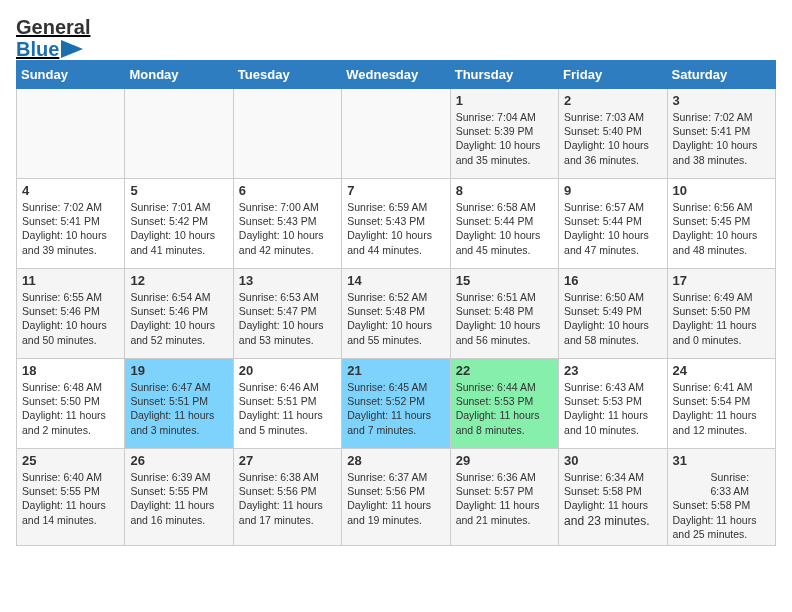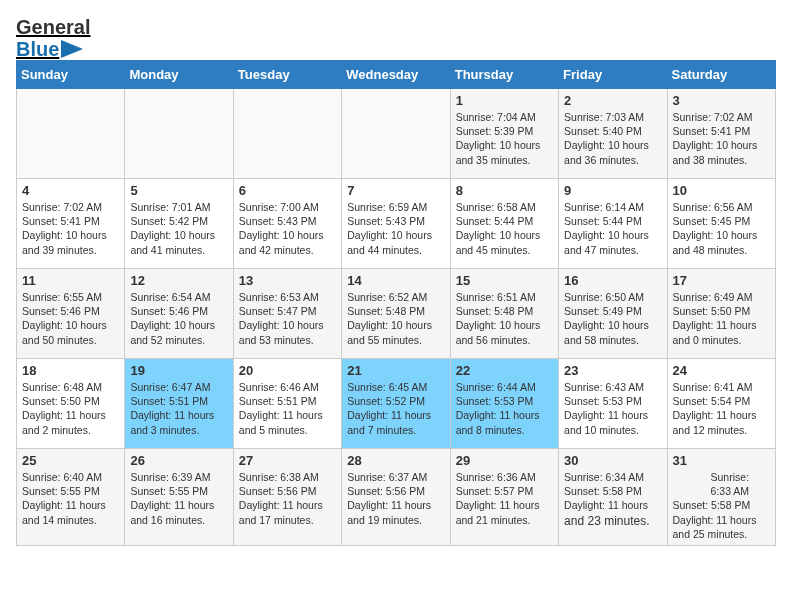--- a/index.html
+++ b/index.html
@@ -172,21 +172,21 @@
         </td>
         <td style="background: rgb(255, 255, 255);">
           <span class="day-num">8</span>
           <div style="font-size: 10.5px; line-height: 1.35;">Sunrise: 6:58 AM</div>
           <div style="font-size: 10.5px; line-height: 1.35;">Sunset: 5:44 PM</div>
           <div style="font-size: 10.5px; line-height: 1.35;">Daylight: 10 hours</div>
           <div style="font-size: 10.5px; line-height: 1.35;">and 45 minutes.</div>
         </td>
         <td style="background: rgb(255, 255, 255);">
           <span class="day-num">9</span>
-          <div style="font-size: 10.5px; line-height: 1.35;">Sunrise: 6:14 AM</div>
+          <div style="font-size: 10.5px; line-height: 1.35;">Sunrise: 6:57 AM</div>
           <div style="font-size: 10.5px; line-height: 1.35;">Sunset: 5:44 PM</div>
           <div style="font-size: 10.5px; line-height: 1.35;">Daylight: 10 hours</div>
           <div style="font-size: 10.5px; line-height: 1.35;">and 47 minutes.</div>
         </td>
         <td style="background: rgb(255, 255, 255);">
           <span class="day-num">10</span>
           <div style="font-size: 10.5px; line-height: 1.35;">Sunrise: 6:56 AM</div>
           <div style="font-size: 10.5px; line-height: 1.35;">Sunset: 5:45 PM</div>
           <div style="font-size: 10.5px; line-height: 1.35;">Daylight: 10 hours</div>
           <div style="font-size: 10.5px; line-height: 1.35;">and 48 minutes.</div>
@@ -265,21 +265,21 @@
           <div style="font-size: 10.5px; line-height: 1.35;">Daylight: 11 hours</div>
           <div style="font-size: 10.5px; line-height: 1.35;">and 5 minutes.</div>
         </td>
         <td style="background: #7dd3fc;">
           <span class="day-num">21</span>
           <div style="font-size: 10.5px; line-height: 1.35;">Sunrise: 6:45 AM</div>
           <div style="font-size: 10.5px; line-height: 1.35;">Sunset: 5:52 PM</div>
           <div style="font-size: 10.5px; line-height: 1.35;">Daylight: 11 hours</div>
           <div style="font-size: 10.5px; line-height: 1.35;">and 7 minutes.</div>
         </td>
-        <td style="background: #7dd3fc;">
+        <td style="background: #86efac;">
           <span class="day-num">22</span>
           <div style="font-size: 10.5px; line-height: 1.35;">Sunrise: 6:44 AM</div>
           <div style="font-size: 10.5px; line-height: 1.35;">Sunset: 5:53 PM</div>
           <div style="font-size: 10.5px; line-height: 1.35;">Daylight: 11 hours</div>
           <div style="font-size: 10.5px; line-height: 1.35;">and 8 minutes.</div>
         </td>
         <td style="background: rgb(255, 255, 255);">
           <span class="day-num">23</span>
           <div style="font-size: 10.5px; line-height: 1.35;">Sunrise: 6:43 AM</div>
           <div style="font-size: 10.5px; line-height: 1.35;">Sunset: 5:53 PM</div>

